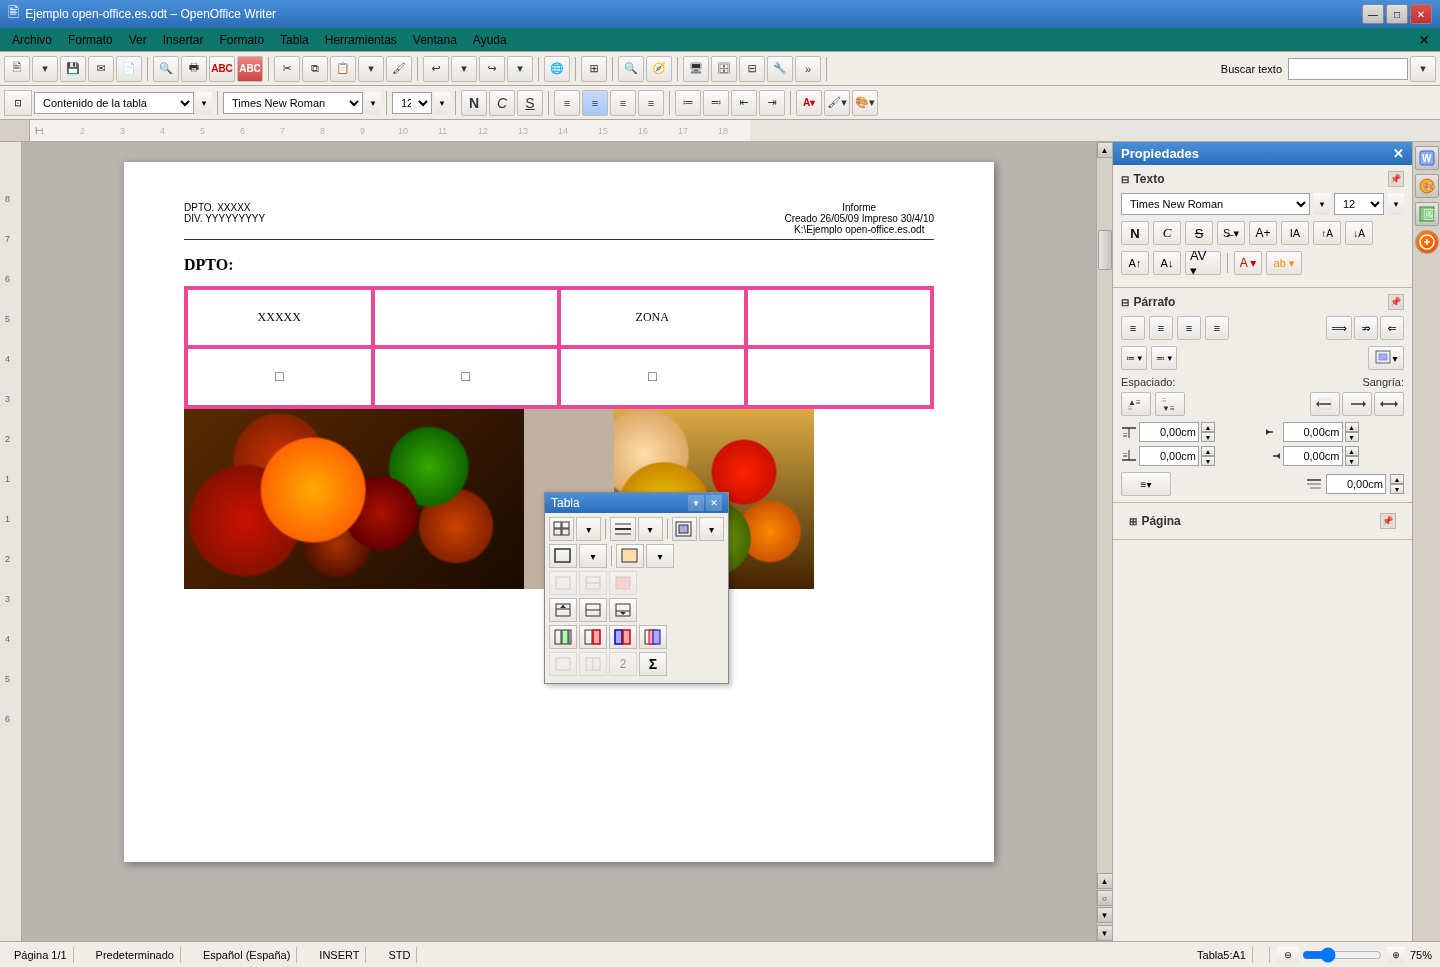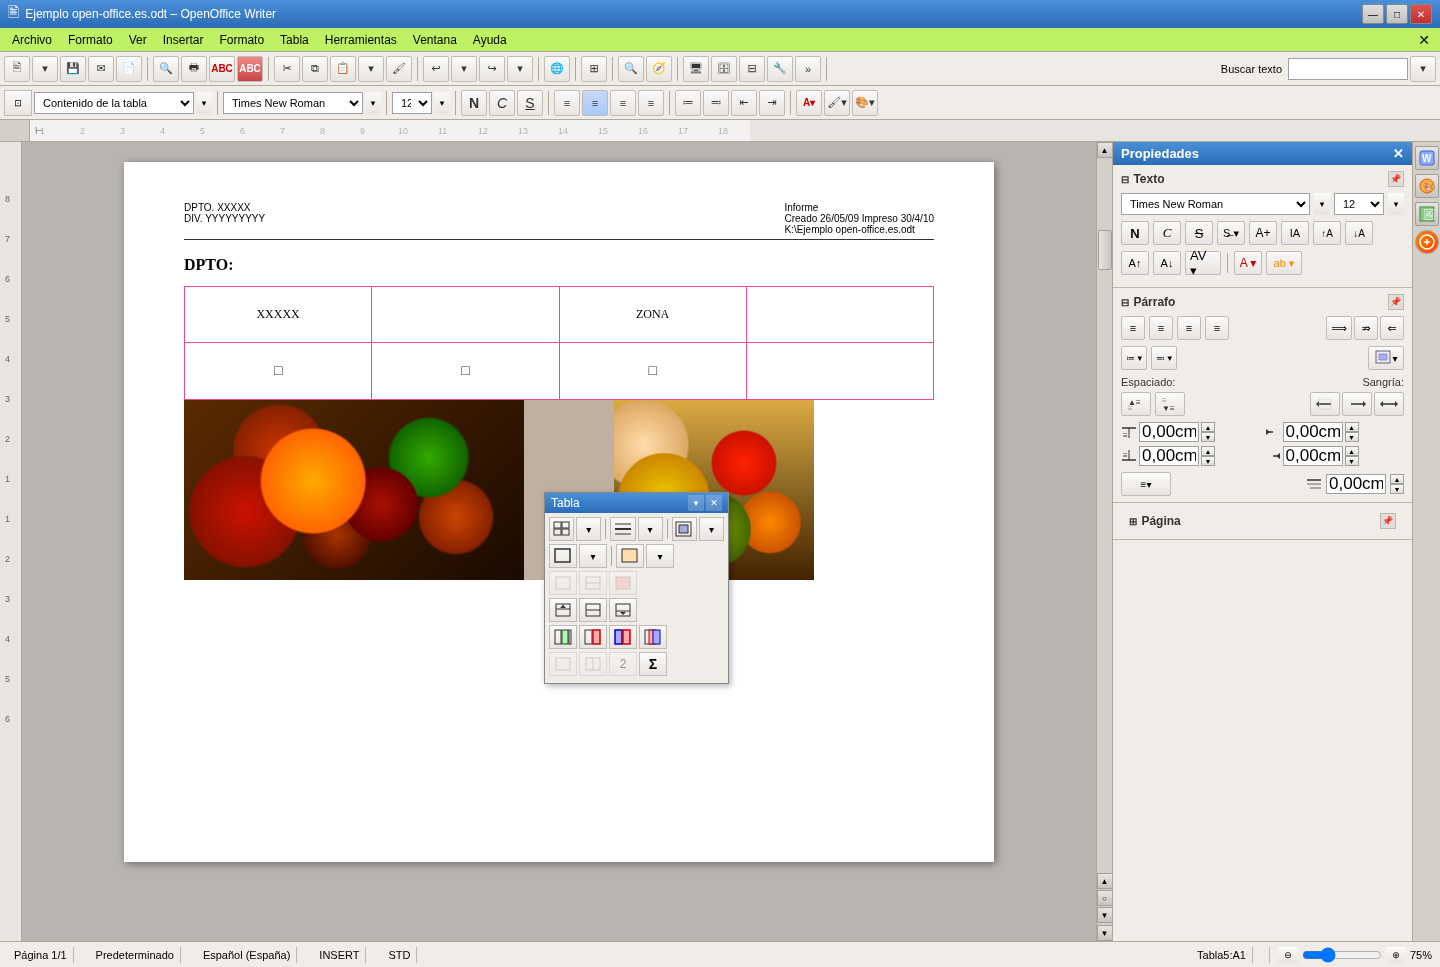--- a/index.html
+++ b/index.html
@@ -23,21 +23,21 @@
       background: linear-gradient(to bottom, #e0e0e0, #c0c0c0);
       border: 1px solid #888;
       border-radius: 2px;
       display: flex; align-items: center; justify-content: center;
       cursor: pointer; font-size: 10px; color: #000;
     }
     .title-btn.close-btn { background: linear-gradient(to bottom, #e05050, #c03030); color: white; }
 
     
     #menubar {
-      background: #bef264;
+      background: #0f766e;
       height: 24px;
       display: flex;
       align-items: center;
       border-bottom: 1px solid #b0a898;
       padding: 0 4px;
     }
     .menu-item {
       padding: 2px 8px;
       cursor: pointer;
       font-size: 12px;
@@ -261,21 +261,21 @@
       display: flex;
       align-items: center;
       gap: 4px;
       margin-bottom: 6px;
     }
     .spacing-input {
       width: 60px;
       height: 20px;
       border: 1px solid #a0a0a0;
       background: white;
-      font-size: 17px;
+      font-size: 11px;
       padding: 0 2px;
       text-align: right;
     }
     .spin-btns {
       display: flex;
       flex-direction: column;
     }
     .spin-btn {
       width: 14px; height: 10px;
       background: linear-gradient(to bottom, #fafafa, #e0ddd8);
@@ -300,21 +300,21 @@
 
     
     .doc-header {
       display: flex;
       justify-content: space-between;
       margin-bottom: 4px;
       font-size: 10px;
       padding-bottom: 4px;
       border-bottom: 1px solid #333;
     }
-    .doc-title-right { text-align: left; font-size: 10px; }
+    .doc-title-right { text-align: center; font-size: 10px; }
     .zona-label { font-size: 16px; font-weight: bold; margin: 16px 0 12px 0; font-family: 'Times New Roman', serif; }
 
     
     .doc-table {
       border-collapse: collapse;
       width: 100%;
       margin-bottom: 16px;
       font-family: 'Times New Roman', serif;
     }
     .doc-table th, .doc-table td {
@@ -325,21 +325,21 @@
     .doc-table th { font-weight: bold; font-size: 13px; }
     .doc-table td { height: 40px; }
 
     
     .doc-table2 {
       border-collapse: collapse;
       width: 100%;
       font-family: 'Times New Roman', serif;
     }
     .doc-table2 td {
-      border: 1px solid #ec4899;
+      border: 4px solid #ec4899;
       padding: 20px 12px;
       text-align: center;
     }
 
     
     .images-row {
       display: flex;
       gap: 0;
       margin-top: 0;
     }

